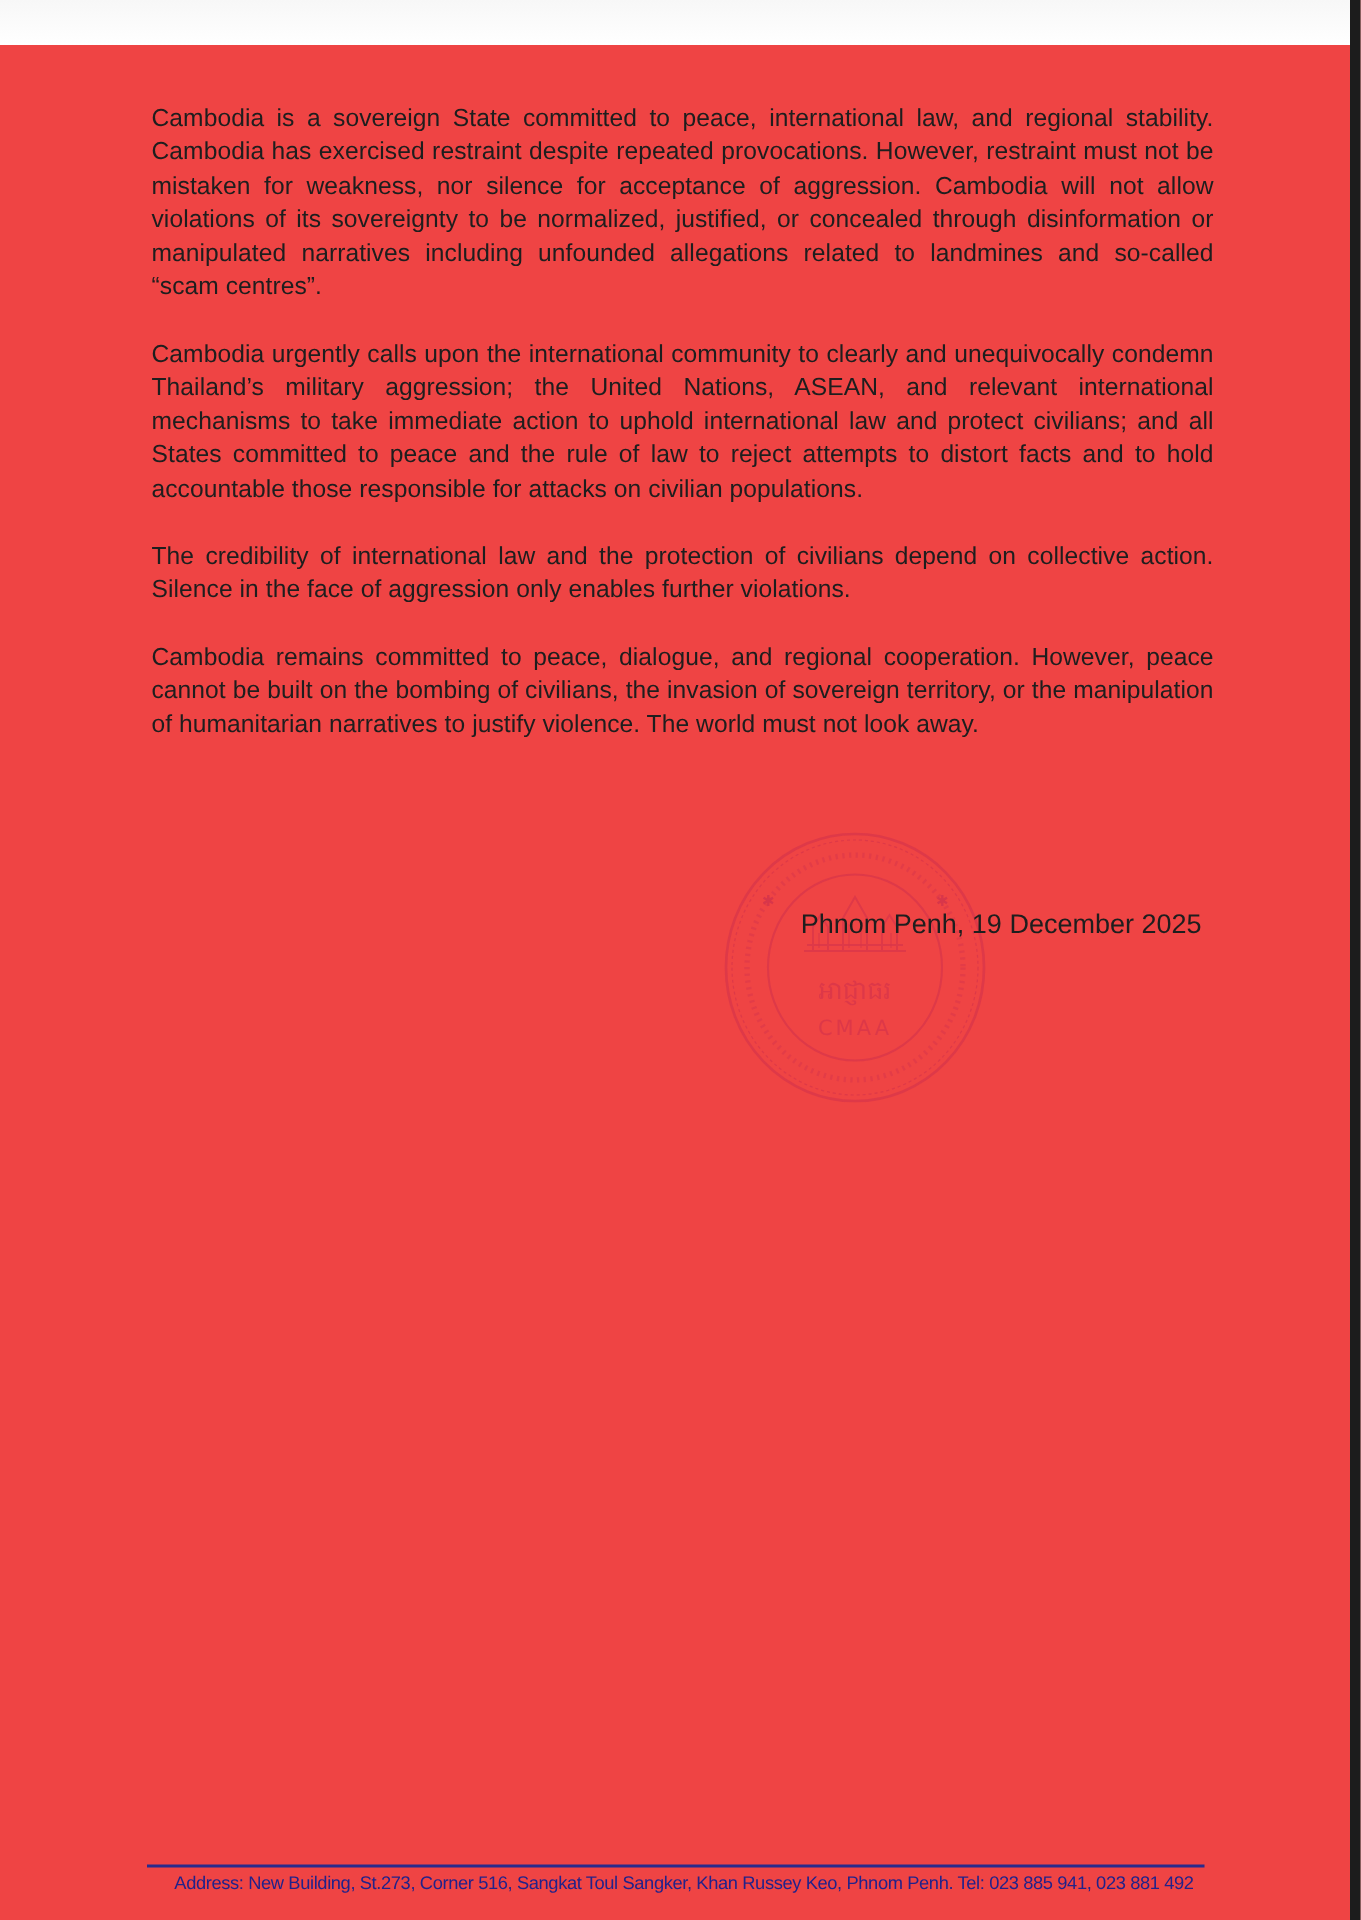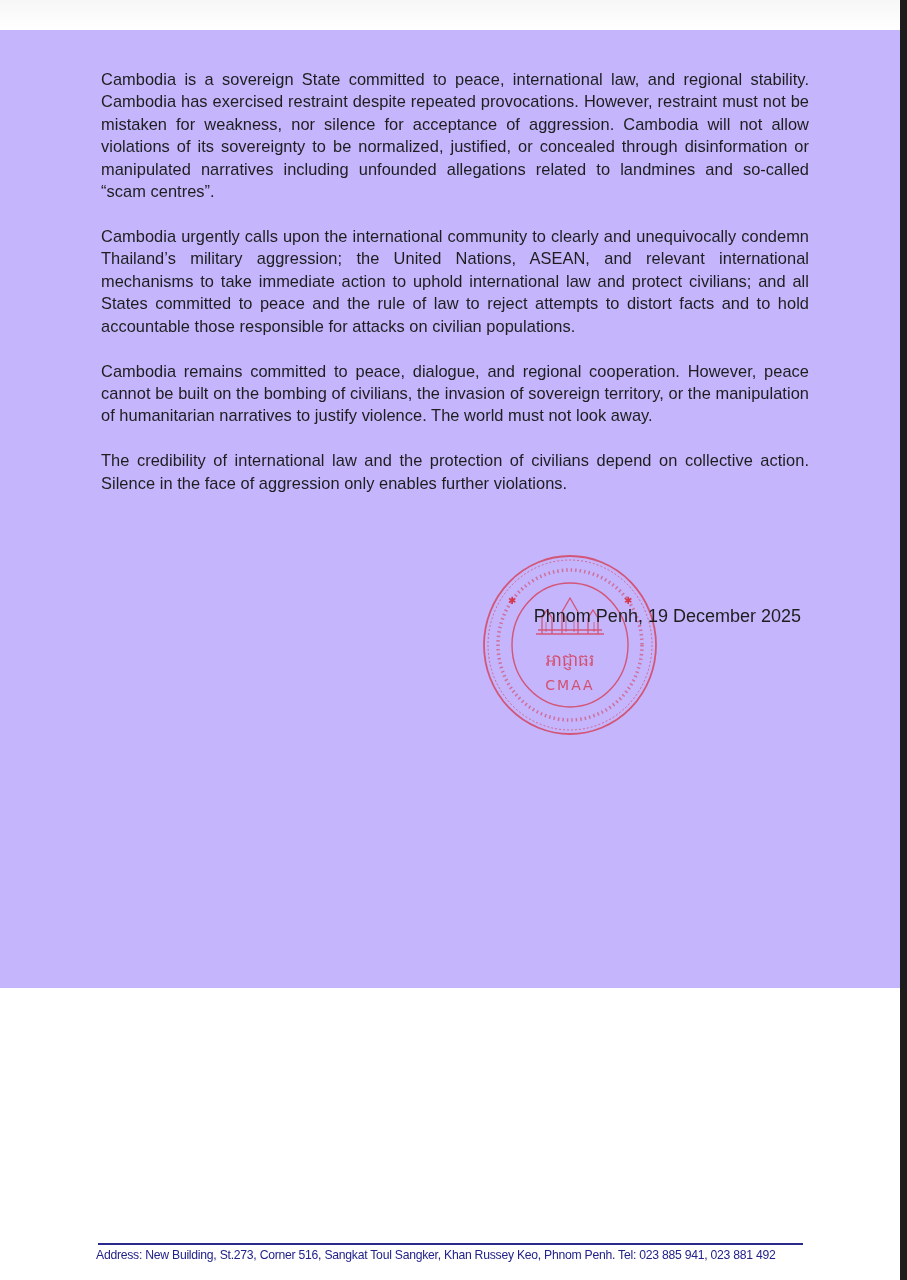--- a/index.html
+++ b/index.html
@@ -12,22 +12,22 @@
       background: #ffffff;
       position: relative;
       overflow: hidden;
       font-family: "Liberation Sans", sans-serif;
     }
     .page {
       position: absolute;
       left: 0;
       top: 0;
       width: 900px;
-      height: 988px;
-      background: #c4b5fd;
+      height: 1280px;
+      background: #ef4444;
     }
     .top-fade {
       position: absolute;
       left: 0;
       top: 0;
       width: 900px;
       height: 30px;
       background: linear-gradient(#f7f7f7, #ffffff);
     }
     .right-edge {
@@ -78,33 +78,34 @@
     }
     .footer-address {
       position: absolute;
       left: 96px;
       top: 1248px;
       width: 720px;
       font-size: 12.2px;
       color: #22228a;
       white-space: nowrap;
       letter-spacing: -0.25px;
+      text-align: center;
     }
   </style>
 </head>
 <body>
 
 <div class="page">
   <div class="top-fade"></div>
 
   <div class="body-text">
     <p>Cambodia is a sovereign State committed to peace, international law, and regional stability. Cambodia has exercised restraint despite repeated provocations. However, restraint must not be mistaken for weakness, nor silence for acceptance of aggression. Cambodia will not allow violations of its sovereignty to be normalized, justified, or concealed through disinformation or manipulated narratives including unfounded allegations related to landmines and so-called “scam centres”.</p>
     <p>Cambodia urgently calls upon the international community to clearly and unequivocally condemn Thailand’s military aggression; the United Nations, ASEAN, and relevant international mechanisms to take immediate action to uphold international law and protect civilians; and all States committed to peace and the rule of law to reject attempts to distort facts and to hold accountable those responsible for attacks on civilian populations.</p>
+    <p>The credibility of international law and the protection of civilians depend on collective action. Silence in the face of aggression only enables further violations.</p>
     <p>Cambodia remains committed to peace, dialogue, and regional cooperation. However, peace cannot be built on the bombing of civilians, the invasion of sovereign territory, or the manipulation of humanitarian narratives to justify violence. The world must not look away.</p>
-    <p>The credibility of international law and the protection of civilians depend on collective action. Silence in the face of aggression only enables further violations.</p>
   </div>
 
   <svg class="seal" viewBox="0 0 180 186" xmlns="http://www.w3.org/2000/svg">
     <g fill="none" stroke="#d8364a" stroke-opacity="0.75">
       <ellipse cx="90" cy="93" rx="86" ry="89" stroke-width="1.8"></ellipse>
       <ellipse cx="90" cy="93" rx="82" ry="85" stroke-width="0.8" stroke-dasharray="2 2"></ellipse>
       <ellipse cx="90" cy="93" rx="58" ry="62" stroke-width="1.4"></ellipse>
       <ellipse cx="90" cy="93" rx="72" ry="75" stroke-width="3.5" stroke-dasharray="1.5 3" stroke-opacity="0.55"></ellipse>
 
       <path d="M62 82 L62 66 L67 58 L72 66 L72 82 M82 82 L82 60 L90 46 L98 60 L98 82 M108 82 L108 66 L113 58 L118 66 L118 82 M56 82 L124 82 M58 78 L122 78" stroke-width="1.3"></path>

